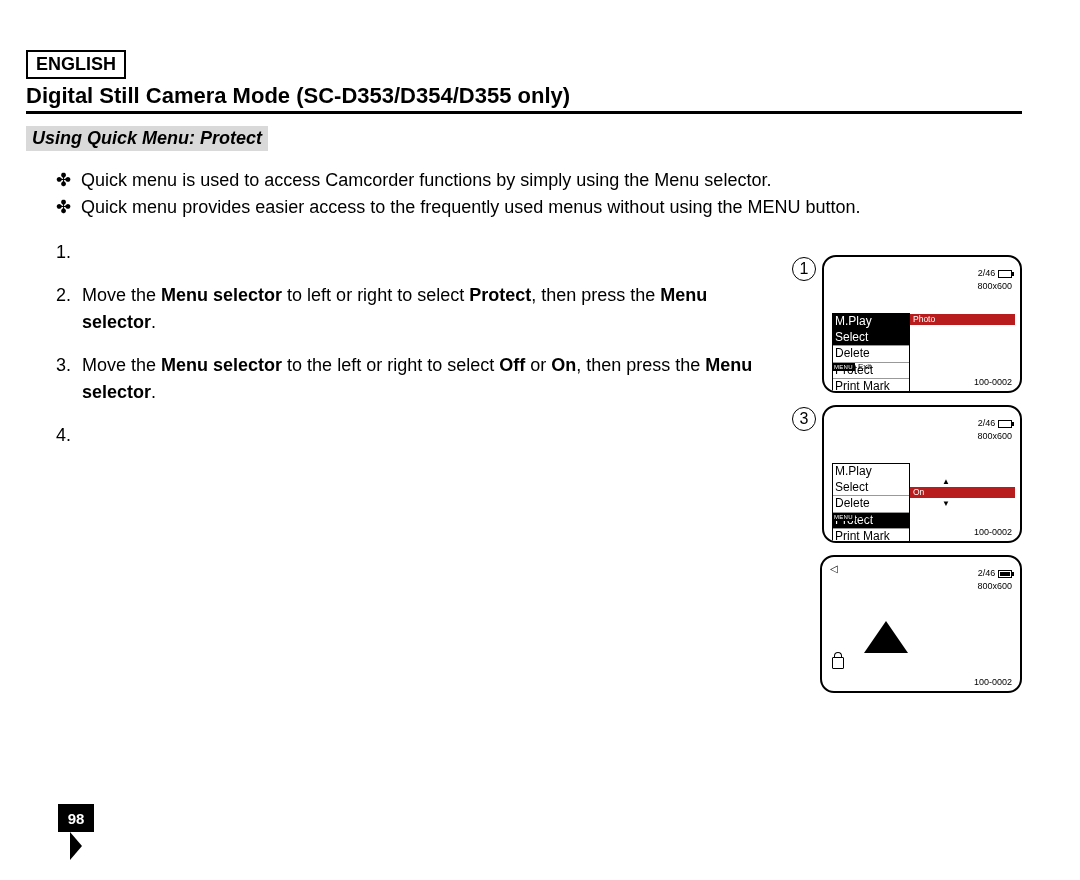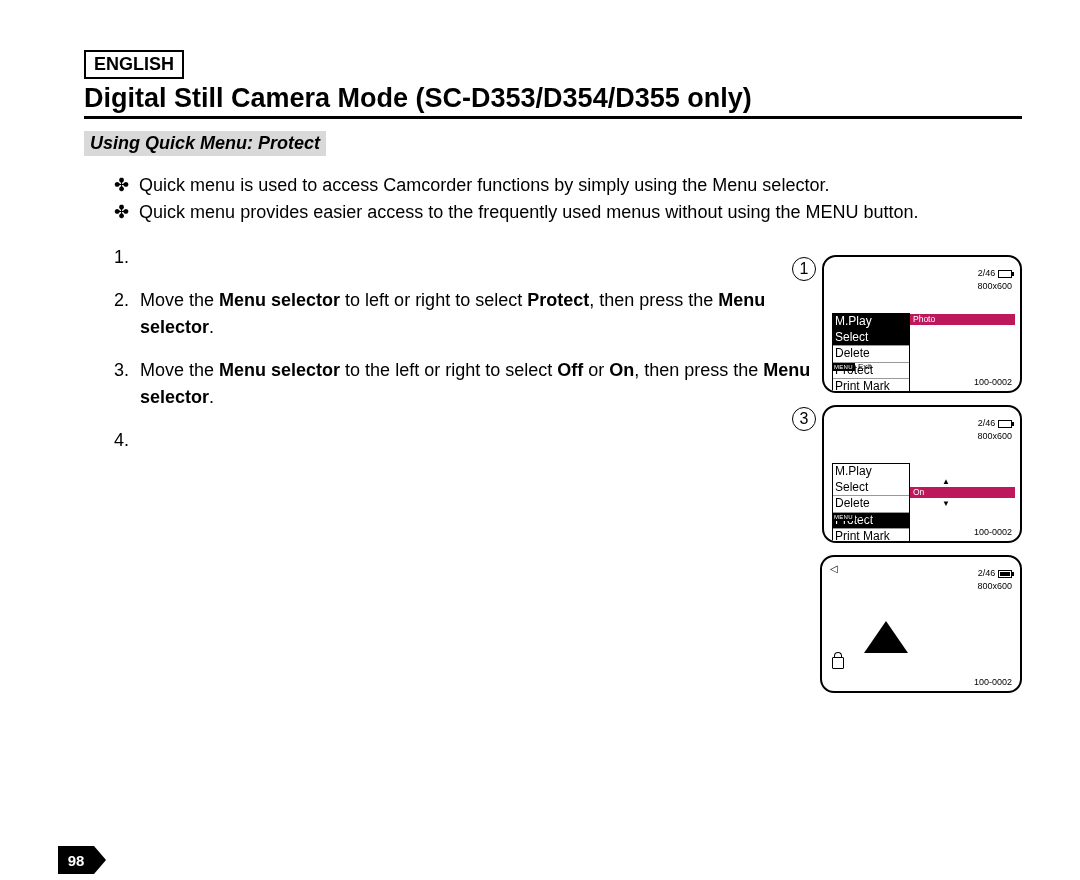--- a/index.html
+++ b/index.html
@@ -6,41 +6,41 @@
     margin: 0;
     padding: 0;
     font-family: Arial, Helvetica, sans-serif;
     background: #fff;
     width: 1080px;
     height: 880px;
     position: relative;
     box-sizing: border-box;
   }
   .page {
-    padding: 50px 58px 30px 84px;
+    padding: 50px 58px 30px 26px;
     box-sizing: border-box;
     width: 100%;
     height: 100%;
     position: relative;
   }
   .lang-box {
     border: 2px solid #000;
     display: inline-block;
     padding: 2px 8px;
     font-weight: bold;
     font-size: 18px;
     margin-bottom: 4px;
   }
   .title-bar {
     border-bottom: 3px solid #000;
     padding-bottom: 2px;
     margin-bottom: 12px;
   }
   .title {
-    font-size: 27px;
+    font-size: 22px;
     font-weight: bold;
   }
   .subheading {
     background: #d9d9d9;
     display: inline-block;
     font-weight: bold;
     font-style: italic;
     font-size: 18px;
     padding: 2px 6px;
     margin-bottom: 16px;
@@ -156,36 +156,37 @@
   .menu-box .mi:last-child { border-bottom: none; }
   .mi.sel {
     background: #000;
     color: #fff;
   }
   .value-strip {
     position: absolute;
     left: 86px;
     height: 11px;
     width: 102px;
-    background: #be185d;
+    background: #b91c1c;
     color: #fff;
     font-size: 8.5px;
     padding-left: 3px;
     line-height: 11px;
   }
   .arrow-up, .arrow-down {
     position: absolute;
     font-size: 8px;
   }
   .pg-num {
     position: absolute;
     left: 58px;
-    bottom: 6px;
+    bottom: 20px;
     display: flex;
     align-items: center;
+    flex-direction: column;
   }
   .pg-shape {
     width: 36px;
     height: 28px;
     background: #000;
     color: #fff;
     font-weight: bold;
     font-size: 15px;
     display: flex;
     align-items: center;

